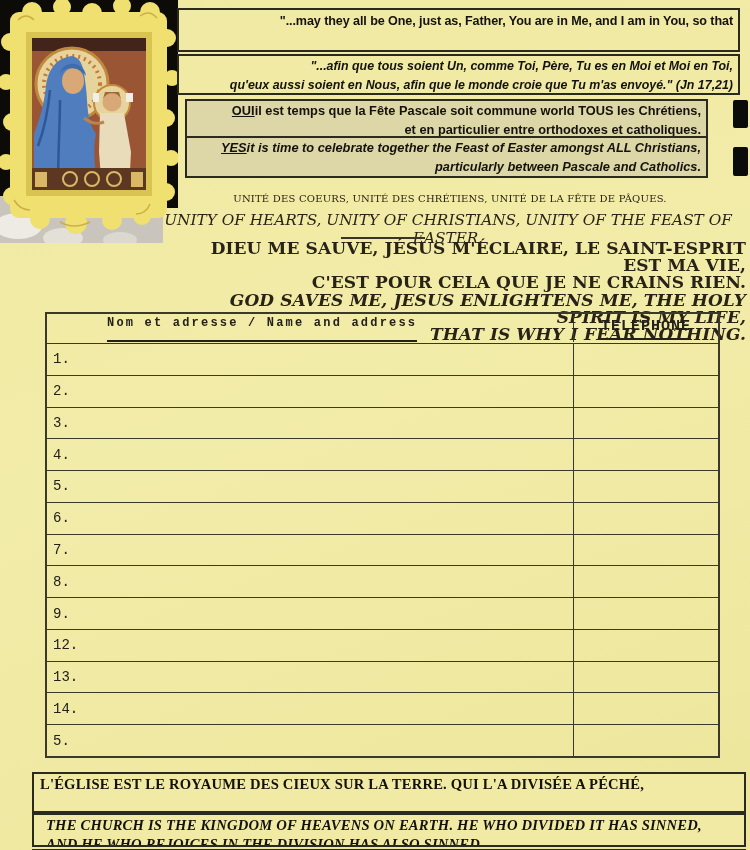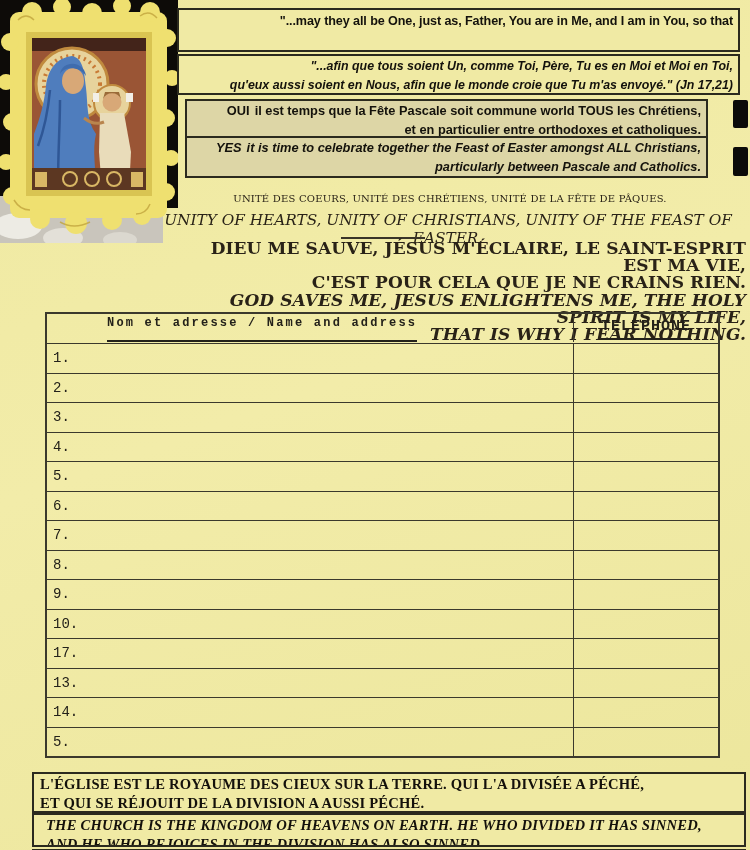--- a/index.html
+++ b/index.html
@@ -14,21 +14,21 @@
   .qbox{left:177px;width:563px;border:2px solid #2b2a1e;box-sizing:border-box;
         text-align:right;padding:1px 5px 0 2px;font-weight:bold;color:#14120c;
         background:#f0eaa4;}
   #quote-en{top:8px;height:44px;font-size:12.6px;line-height:20px;letter-spacing:-0.1px;}
   #quote-fr{top:54px;height:41px;font-size:12.4px;line-height:19px;font-style:italic;}
   .appeal{left:185px;width:523px;border:2px solid #2b2a1e;box-sizing:border-box;
         background:#ddd6a6;text-align:right;padding:1px 5px 0 2px;font-weight:bold;
         font-size:12.8px;line-height:18.5px;color:#14120c;}
   #appeal-oui{top:99px;height:41px;}
   #appeal-yes{top:136px;height:42px;font-style:italic;}
-  .kw{margin-right:5px;}
+  .kw{text-decoration:underline;}
   .mark{left:733px;width:15px;background:#0b0b09;border-radius:2px;}
   #mark-1{top:100px;height:28px;}
   #mark-2{top:147px;height:29px;}
   
   .callig{font-family:"DejaVu Serif",serif;color:#292217;}
   #unity-fr{left:152px;top:193px;width:596px;text-align:center;font-size:10px;letter-spacing:0.2px;}
   #unity-en{left:142px;top:211px;width:612px;text-align:center;font-size:15.3px;font-style:italic;}
   #overline{left:341px;top:237px;width:84px;height:0;border-top:2px solid #3a3528;}
   #prayer{left:195px;top:240px;width:551px;text-align:right;font-size:17px;line-height:17.2px;letter-spacing:0.1px;font-weight:bold;}
   #prayer .it{font-style:italic;}
@@ -222,31 +222,25 @@
         <div class="cell-phone"></div>
       </div>
 
       <div class="trow">
         <div class="cell-name">
           <span class="rownum">9.</span>
         </div>
         <div class="cell-phone"></div>
       </div>
 
-      <div class="trow">
-        <div class="cell-name">
-          <span class="rownum">10.</span>
-        </div>
-        <div class="cell-phone"></div>
-      </div>
-
-
-      <div class="trow">
-        <div class="cell-name">
-          <span class="rownum">17.</span>
+
+
+      <div class="trow">
+        <div class="cell-name">
+          <span class="rownum">12.</span>
         </div>
         <div class="cell-phone"></div>
       </div>
 
       <div class="trow">
         <div class="cell-name">
           <span class="rownum">13.</span>
         </div>
         <div class="cell-phone"></div>
       </div>
@@ -261,21 +255,20 @@
       <div class="trow">
         <div class="cell-name">
           <span class="rownum">5.</span>
         </div>
         <div class="cell-phone"></div>
       </div>
     </div>
 
   <div class="abs fbox" id="footer-fr">
     <div>L'ÉGLISE EST LE ROYAUME DES CIEUX SUR LA TERRE.  QUI L'A DIVISÉE A PÉCHÉ,</div>
-    <div>ET QUI SE RÉJOUIT DE LA DIVISION A AUSSI PÉCHÉ.</div>
   </div>
   <div class="abs fbox" id="footer-en">
     <div>THE CHURCH IS THE KINGDOM OF HEAVENS ON EARTH.  HE WHO DIVIDED IT HAS SINNED,</div>
     <div>AND HE WHO REJOICES IN THE DIVISION HAS ALSO SINNED.</div>
   </div>
   <div class="abs" id="footer-next"></div>
 
 </div>
 
 </body></html>

